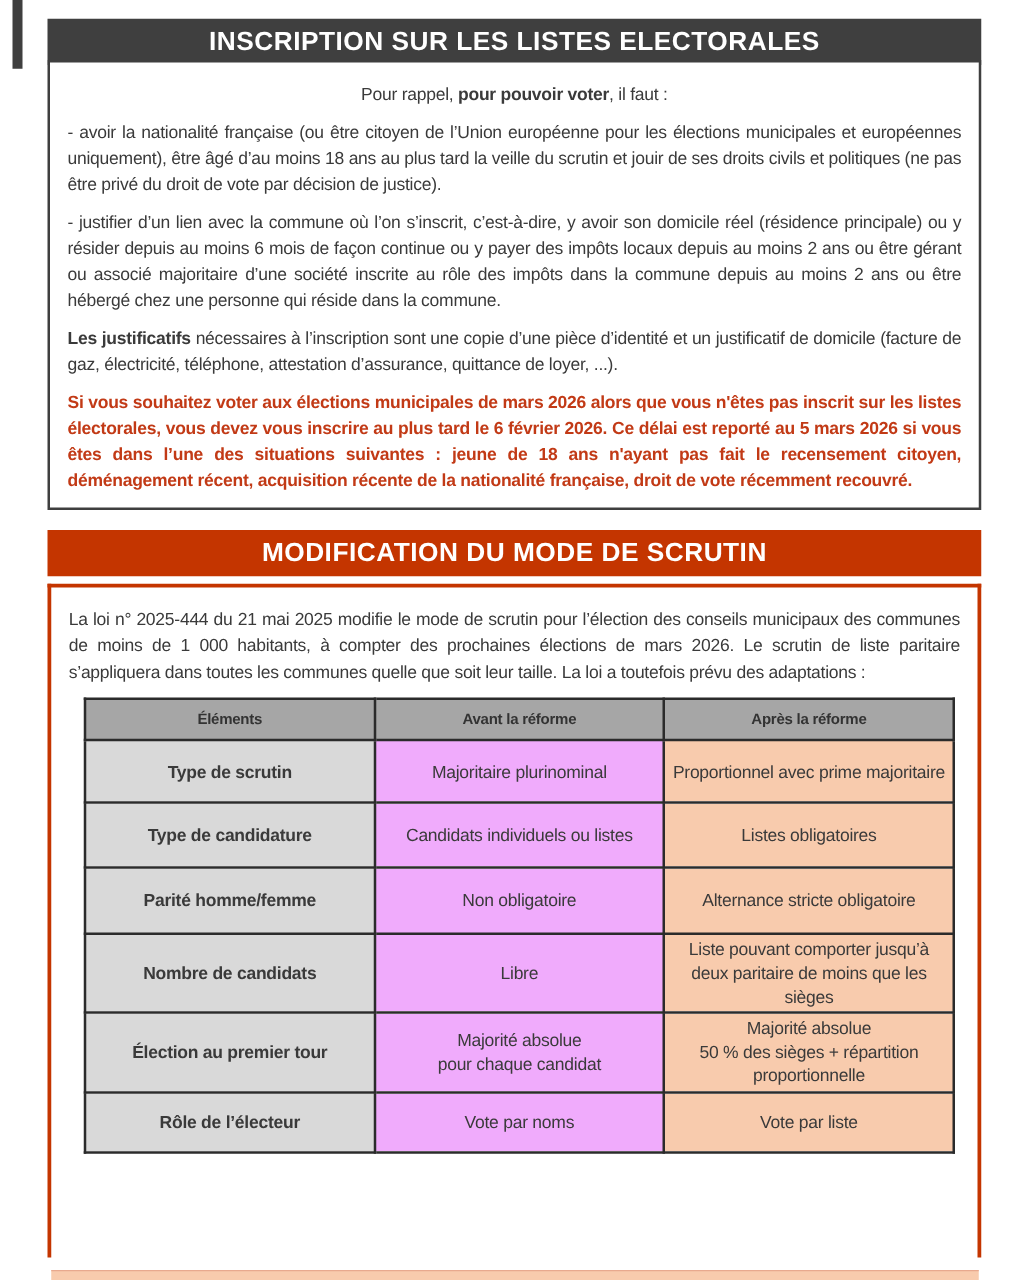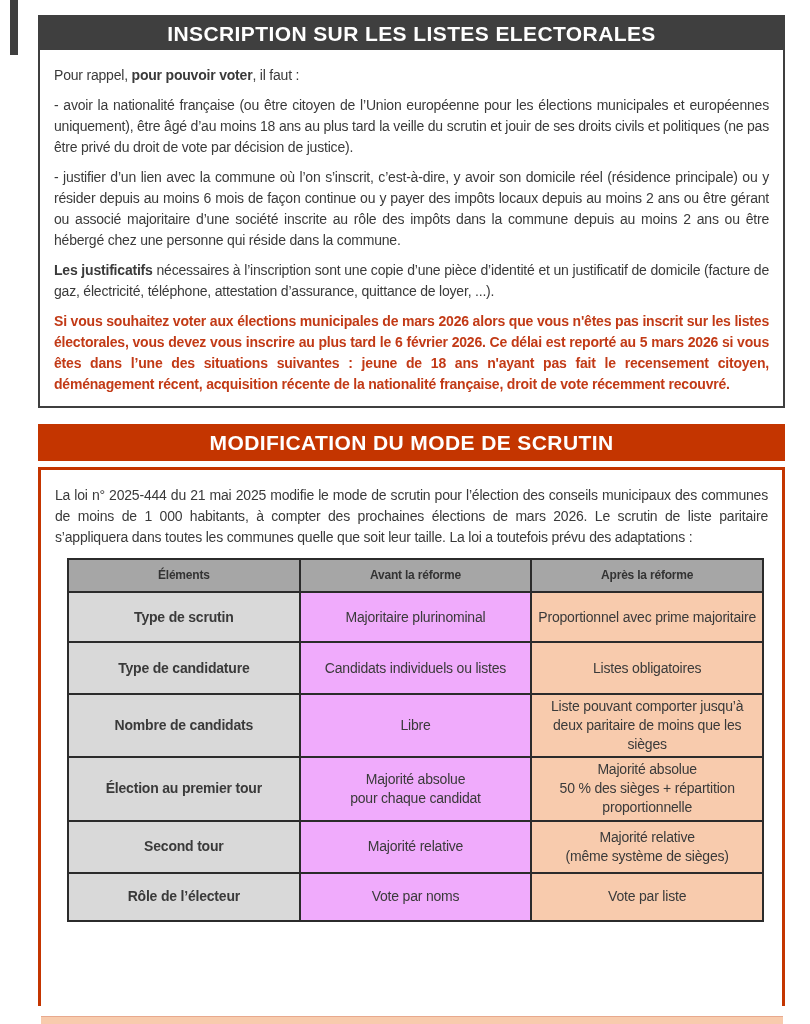--- a/index.html
+++ b/index.html
@@ -36,21 +36,21 @@
   .box{
     position:absolute;left:0;width:747px;
     background:#fff;
     padding:6px 14px 8px 14px;
     font-size:14px;line-height:1.5;letter-spacing:-0.2px;
     overflow:hidden;
   }
   .box1{top:48px;height:360px;border:2px solid var(--dark);}
   .box2{top:467px;height:539px;border:3px solid var(--orange);border-bottom:none;}
   .box p{margin:9px 0;text-align:justify;}
-  .box p.first{text-align:left;}
+  .box p.first{text-align:center;}
   b{font-weight:bold;}
   .alert-par{color:var(--alert);font-weight:bold;}
   table.reform{
     table-layout:fixed;border-collapse:collapse;
     width:697px;margin:10px 2px 0 12px;
     font-size:14px;line-height:1.35;
   }
   table.reform td,table.reform th{
     border:2px solid var(--border-dark);
     text-align:center;vertical-align:middle;
@@ -109,37 +109,36 @@
         <tr class="r0">
           <td class="c-el">Type de scrutin</td>
           <td class="c-before">Majoritaire plurinominal</td>
           <td class="c-after">Proportionnel avec prime majoritaire</td>
         </tr>
         <tr class="r2">
           <td class="c-el">Type de candidature</td>
           <td class="c-before">Candidats individuels ou listes</td>
           <td class="c-after">Listes obligatoires</td>
         </tr>
+        <tr class="r3">
+          <td class="c-el">Parité homme/femme</td>
+          <td class="c-before">Non obligatoire</td>
+          <td class="c-after">Alternance stricte obligatoire</td>
+        </tr>
         <tr class="r4">
           <td class="c-el">Nombre de candidats</td>
           <td class="c-before">Libre</td>
           <td class="c-after">Liste pouvant comporter jusqu’à deux paritaire de moins que les sièges</td>
         </tr>
         <tr class="r5">
           <td class="c-el">Élection au premier tour</td>
           <td class="c-before">Majorité absolue
 pour chaque candidat</td>
           <td class="c-after">Majorité absolue
 50 % des sièges + répartition proportionnelle</td>
-        </tr>
-        <tr class="r6">
-          <td class="c-el">Second tour</td>
-          <td class="c-before">Majorité relative</td>
-          <td class="c-after">Majorité relative
-(même système de sièges)</td>
         </tr>
         <tr class="r7">
           <td class="c-el">Rôle de l’électeur</td>
           <td class="c-before">Vote par noms</td>
           <td class="c-after">Vote par liste</td>
         </tr>
       </tbody>
     </table>
   </div>
 

